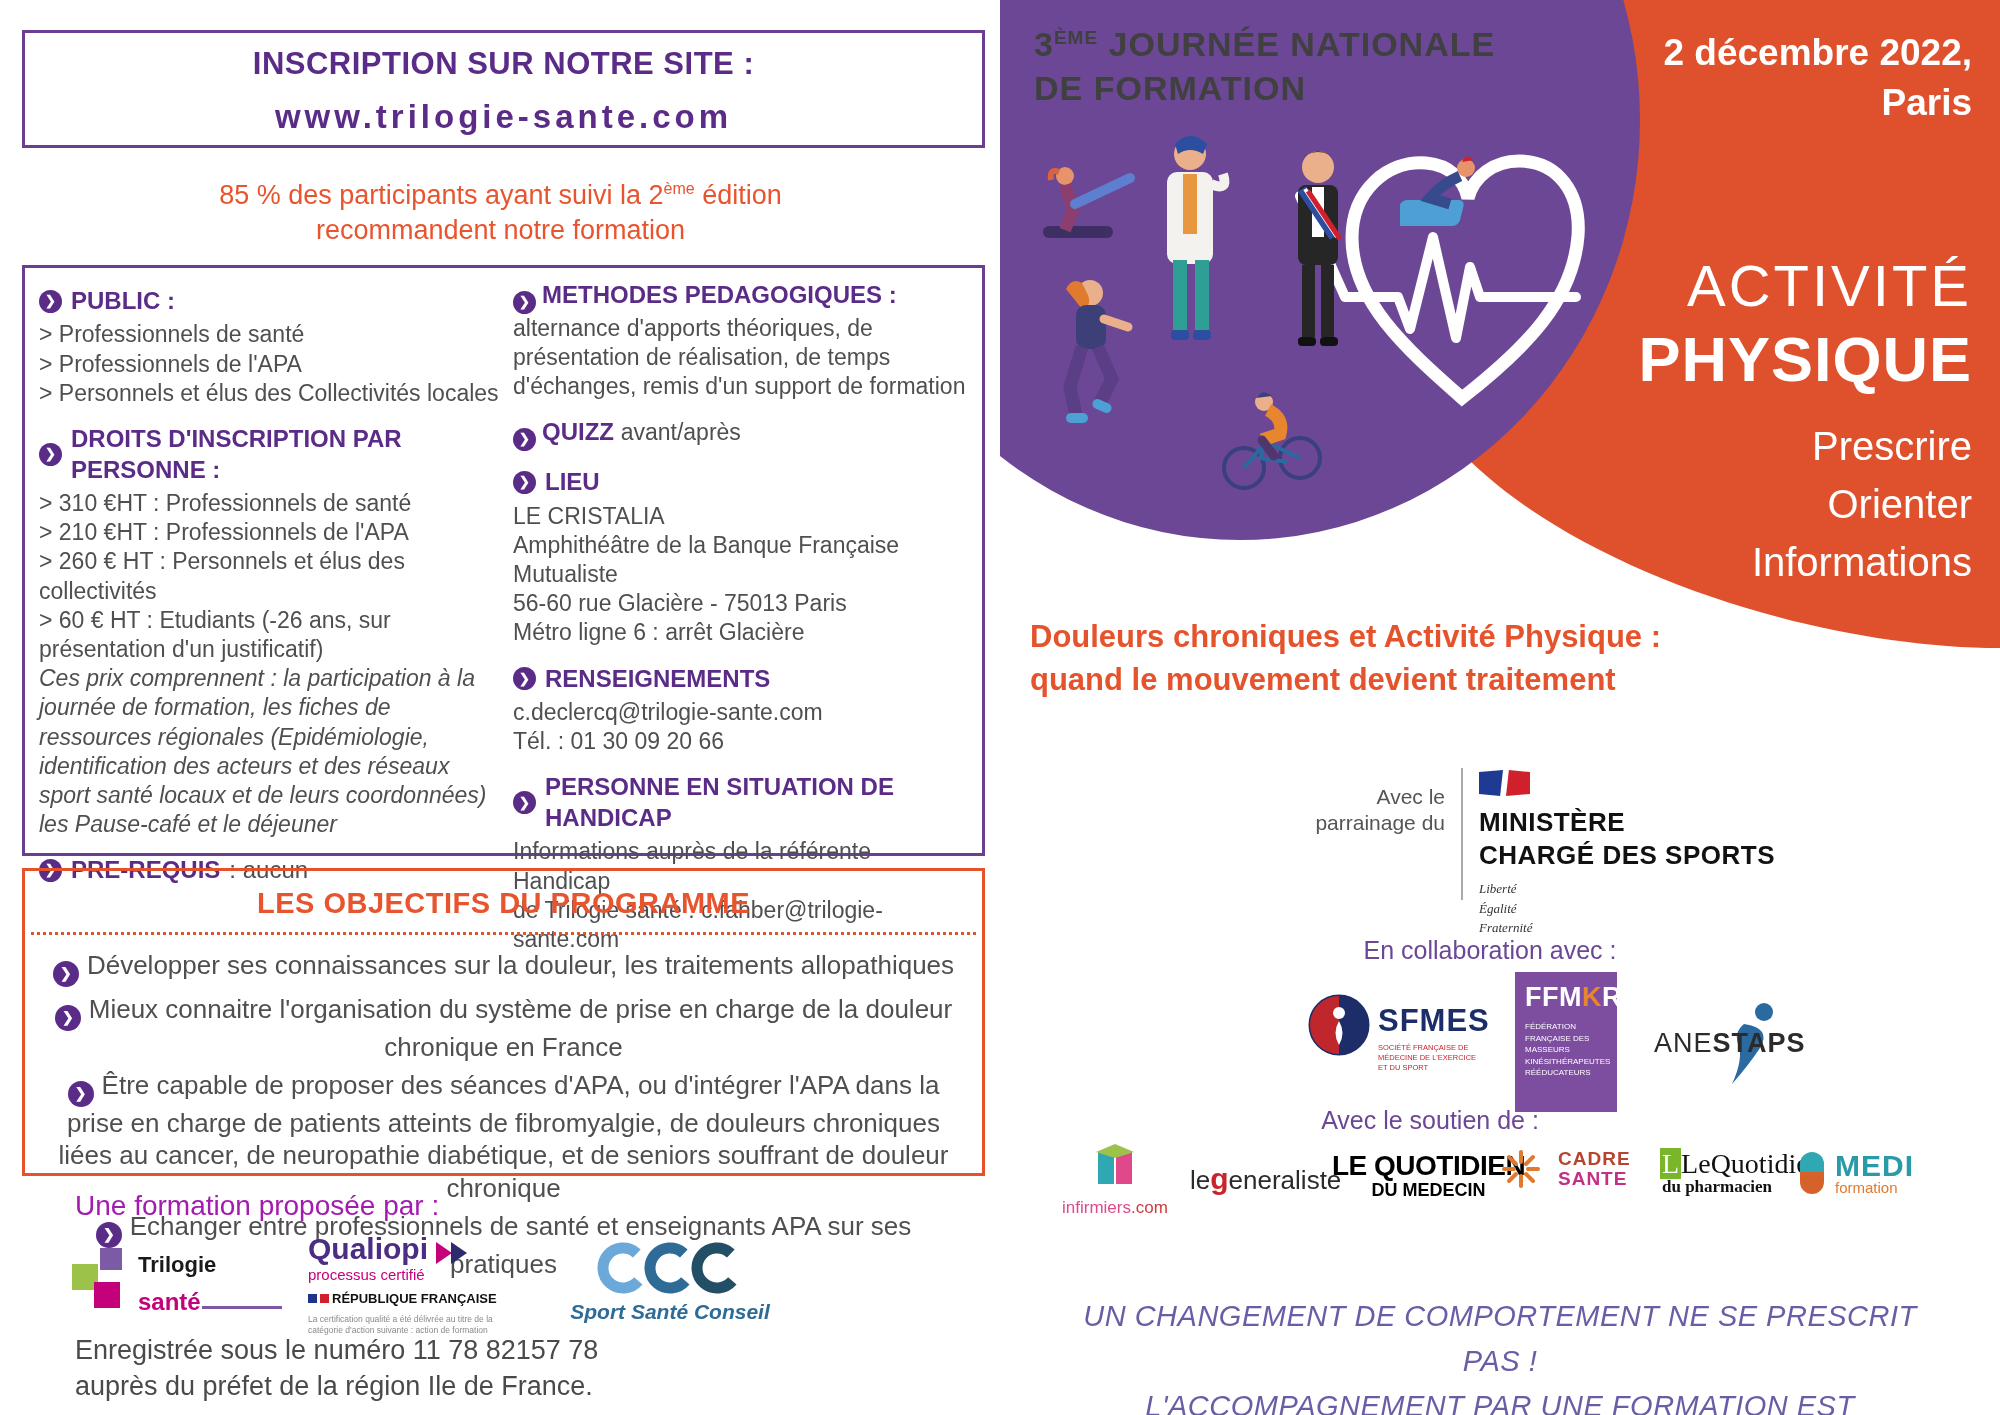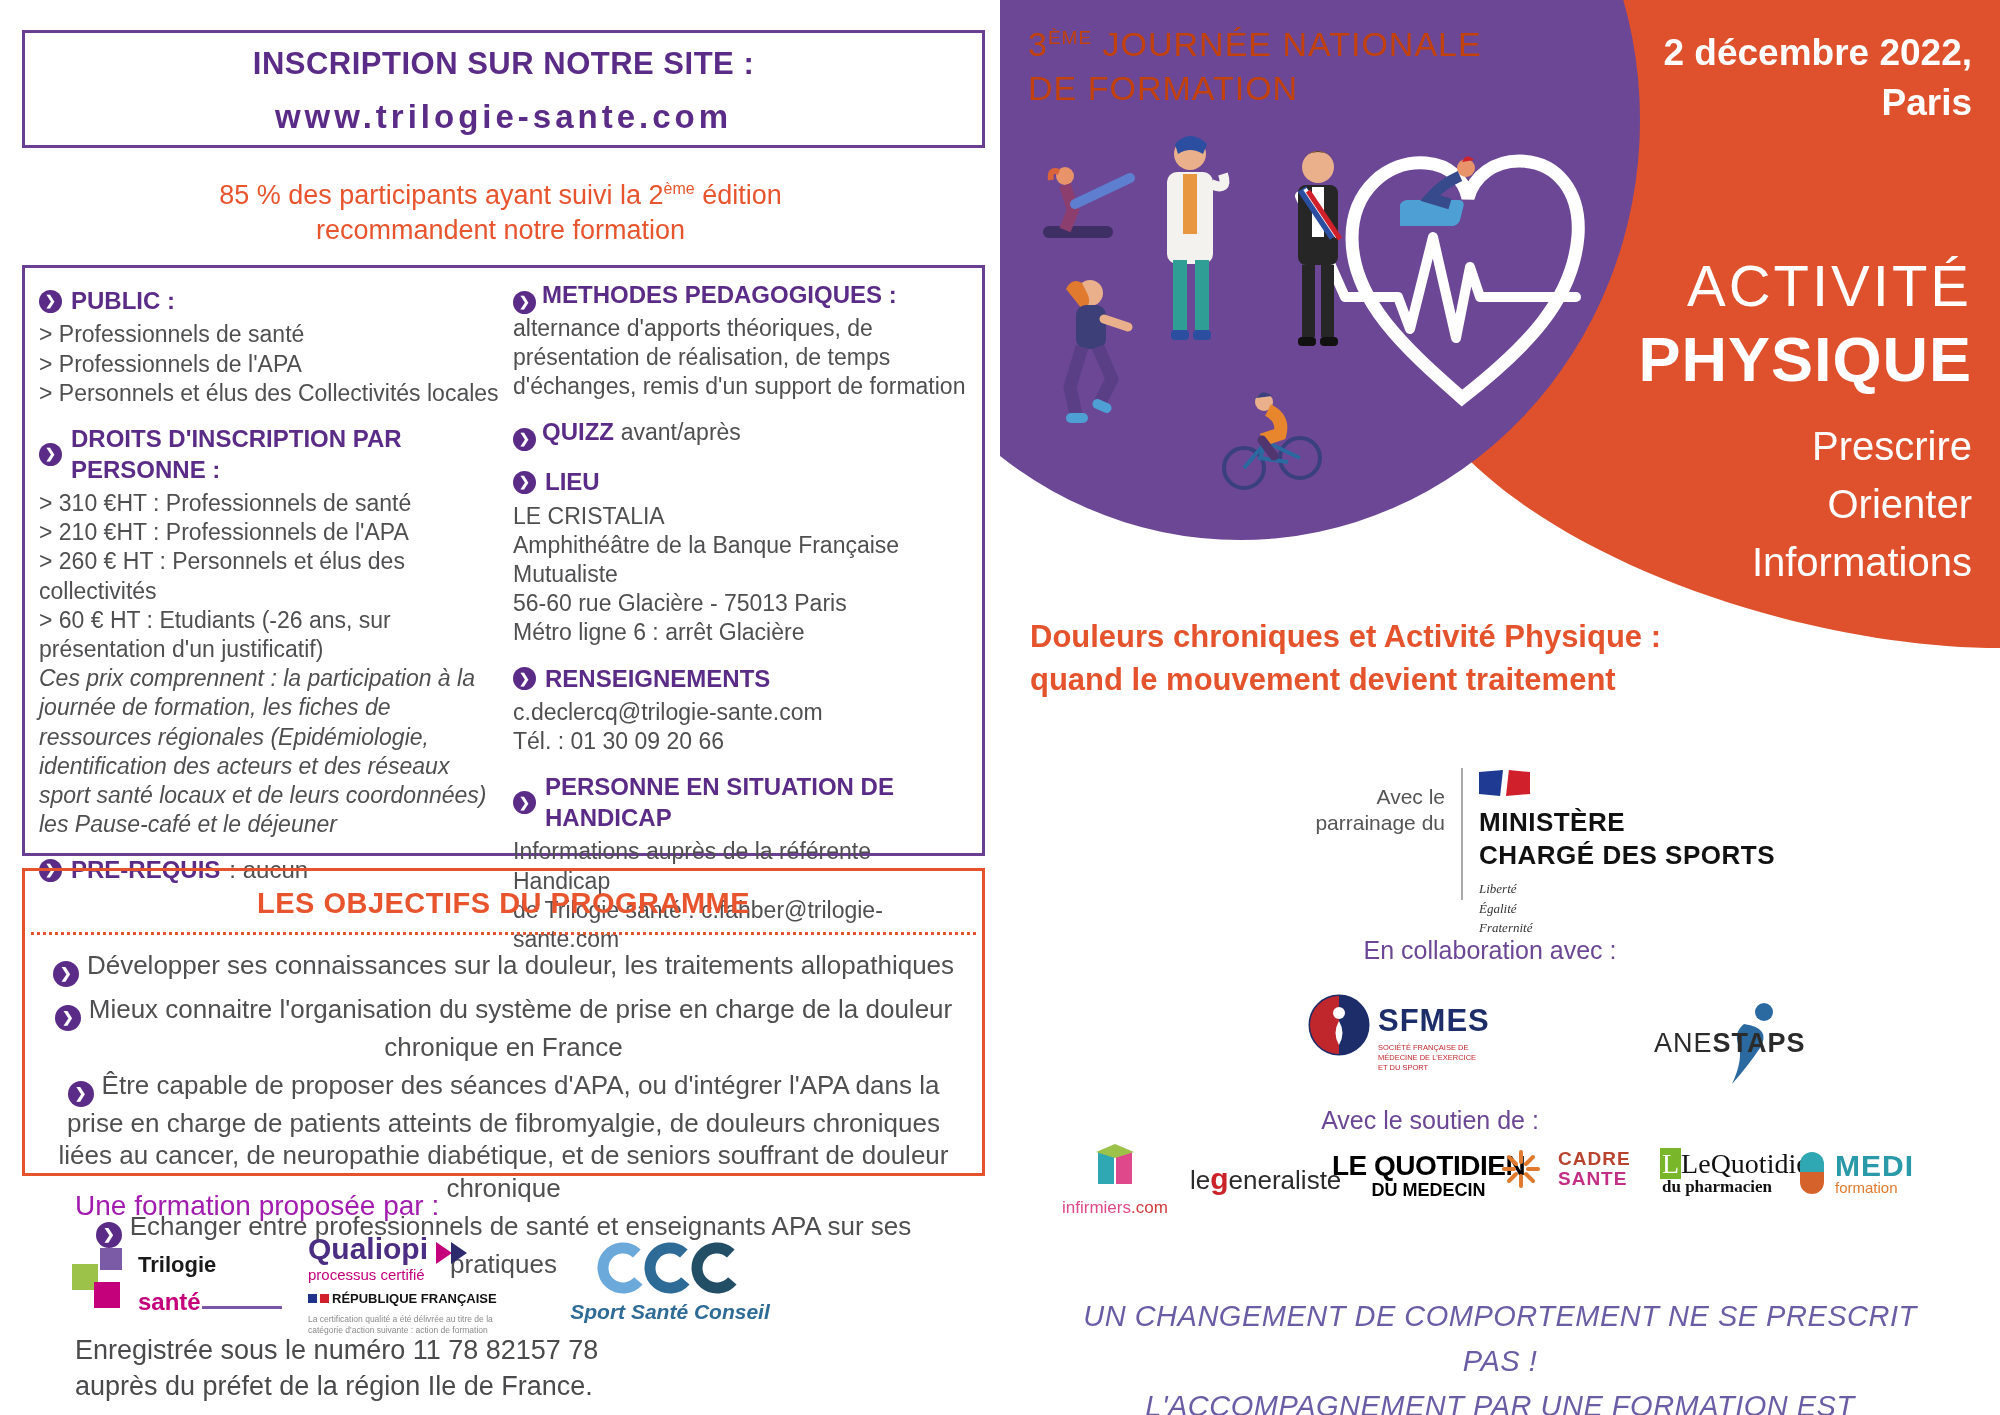--- a/index.html
+++ b/index.html
@@ -47,22 +47,22 @@
   .q-rf{font-size:13px;font-weight:bold;color:#111;margin-top:8px;}
   .q-rf .fsq{display:inline-block;width:9px;height:9px;margin-right:3px;}
   .q-note{font-size:8.5px;color:#8a8a8a;margin-top:8px;line-height:1.35;width:210px;}
   .lg-ssc{position:absolute;left:560px;top:1242px;width:220px;text-align:center;}
   .ssc-name{font-size:21px;font-weight:bold;font-style:italic;color:#2e6b96;margin-top:2px;}
   .registration{position:absolute;left:75px;top:1332px;font-size:27px;color:#4a4a4c;line-height:1.35;}
   
   .right{position:absolute;left:1000px;top:0;width:1000px;height:1415px;overflow:hidden;}
   .bg-svg{position:absolute;left:0;top:0;z-index:0;}
   .fig{position:absolute;z-index:1;}
-  .event-title{position:absolute;z-index:2;left:28px;top:22px;color:#c2410c;font-size:34px;
-        letter-spacing:1px;line-height:1.3;font-weight:400;}
+  .event-title{position:absolute;z-index:2;left:34px;top:22px;color:#404040;font-size:34px;
+        letter-spacing:1px;line-height:1.3;font-weight:700;}
   .event-title sup{font-size:19px;}
   .date-block{position:absolute;z-index:2;right:28px;top:28px;text-align:right;color:#fff;
         font-size:37px;font-weight:bold;line-height:1.35;}
   .activity{position:absolute;z-index:2;right:28px;top:252px;text-align:right;color:#fff;}
   .act-1{font-size:58px;font-weight:300;letter-spacing:3px;}
   .act-2{font-size:63px;font-weight:800;letter-spacing:1px;margin-top:4px;}
   .act-sub{font-size:40px;font-weight:400;line-height:1.45;margin-top:22px;}
   .theme{position:absolute;z-index:2;left:30px;top:615px;color:#e4532c;font-weight:bold;
         font-size:31px;line-height:1.4;}
   
@@ -358,20 +358,24 @@
         <circle cx="31" cy="40" r="29" fill="#fff" stroke="#1d2d69" stroke-width="3"></circle>
         <path d="M31 11 A29 29 0 0 0 31 69 Z" fill="#c0272d"></path>
         <path d="M31 11 A29 29 0 0 1 31 69 Z" fill="#1d2d69"></path>
         <circle cx="31" cy="28" r="6" fill="#fff"></circle>
         <path d="M31 36 Q24 48 31 60 Q38 48 31 36 Z" fill="#fff"></path>
       </svg>
       <span class="sfmes-name">SFMES</span>
       <span class="sfmes-sub">SOCIÉTÉ FRANÇAISE DE MÉDECINE DE L'EXERCICE ET DU SPORT</span>
     </div>
 
+    <div class="ffmkr">
+      <div class="ffmkr-name"><span>FFM</span><span class="k">K</span><span>R</span></div>
+      <div class="ffmkr-sub">Fédération Française des Masseurs Kinésithérapeutes Rééducateurs</div>
+    </div>
 
     <div class="anestaps">
       <svg width="170" height="90" viewBox="0 0 170 90">
         <circle cx="116" cy="12" r="9" fill="#2b6aa0"></circle>
         <path d="M96 24 Q124 28 112 48 Q100 66 84 84 Q96 58 90 44 Q86 32 96 24 Z" fill="#2b6aa0"></path>
       </svg>
       <div class="anest-name"><span>ANE</span><b>STAPS</b></div>
     </div>
 
     <div class="support-label">Avec le soutien de :</div>

